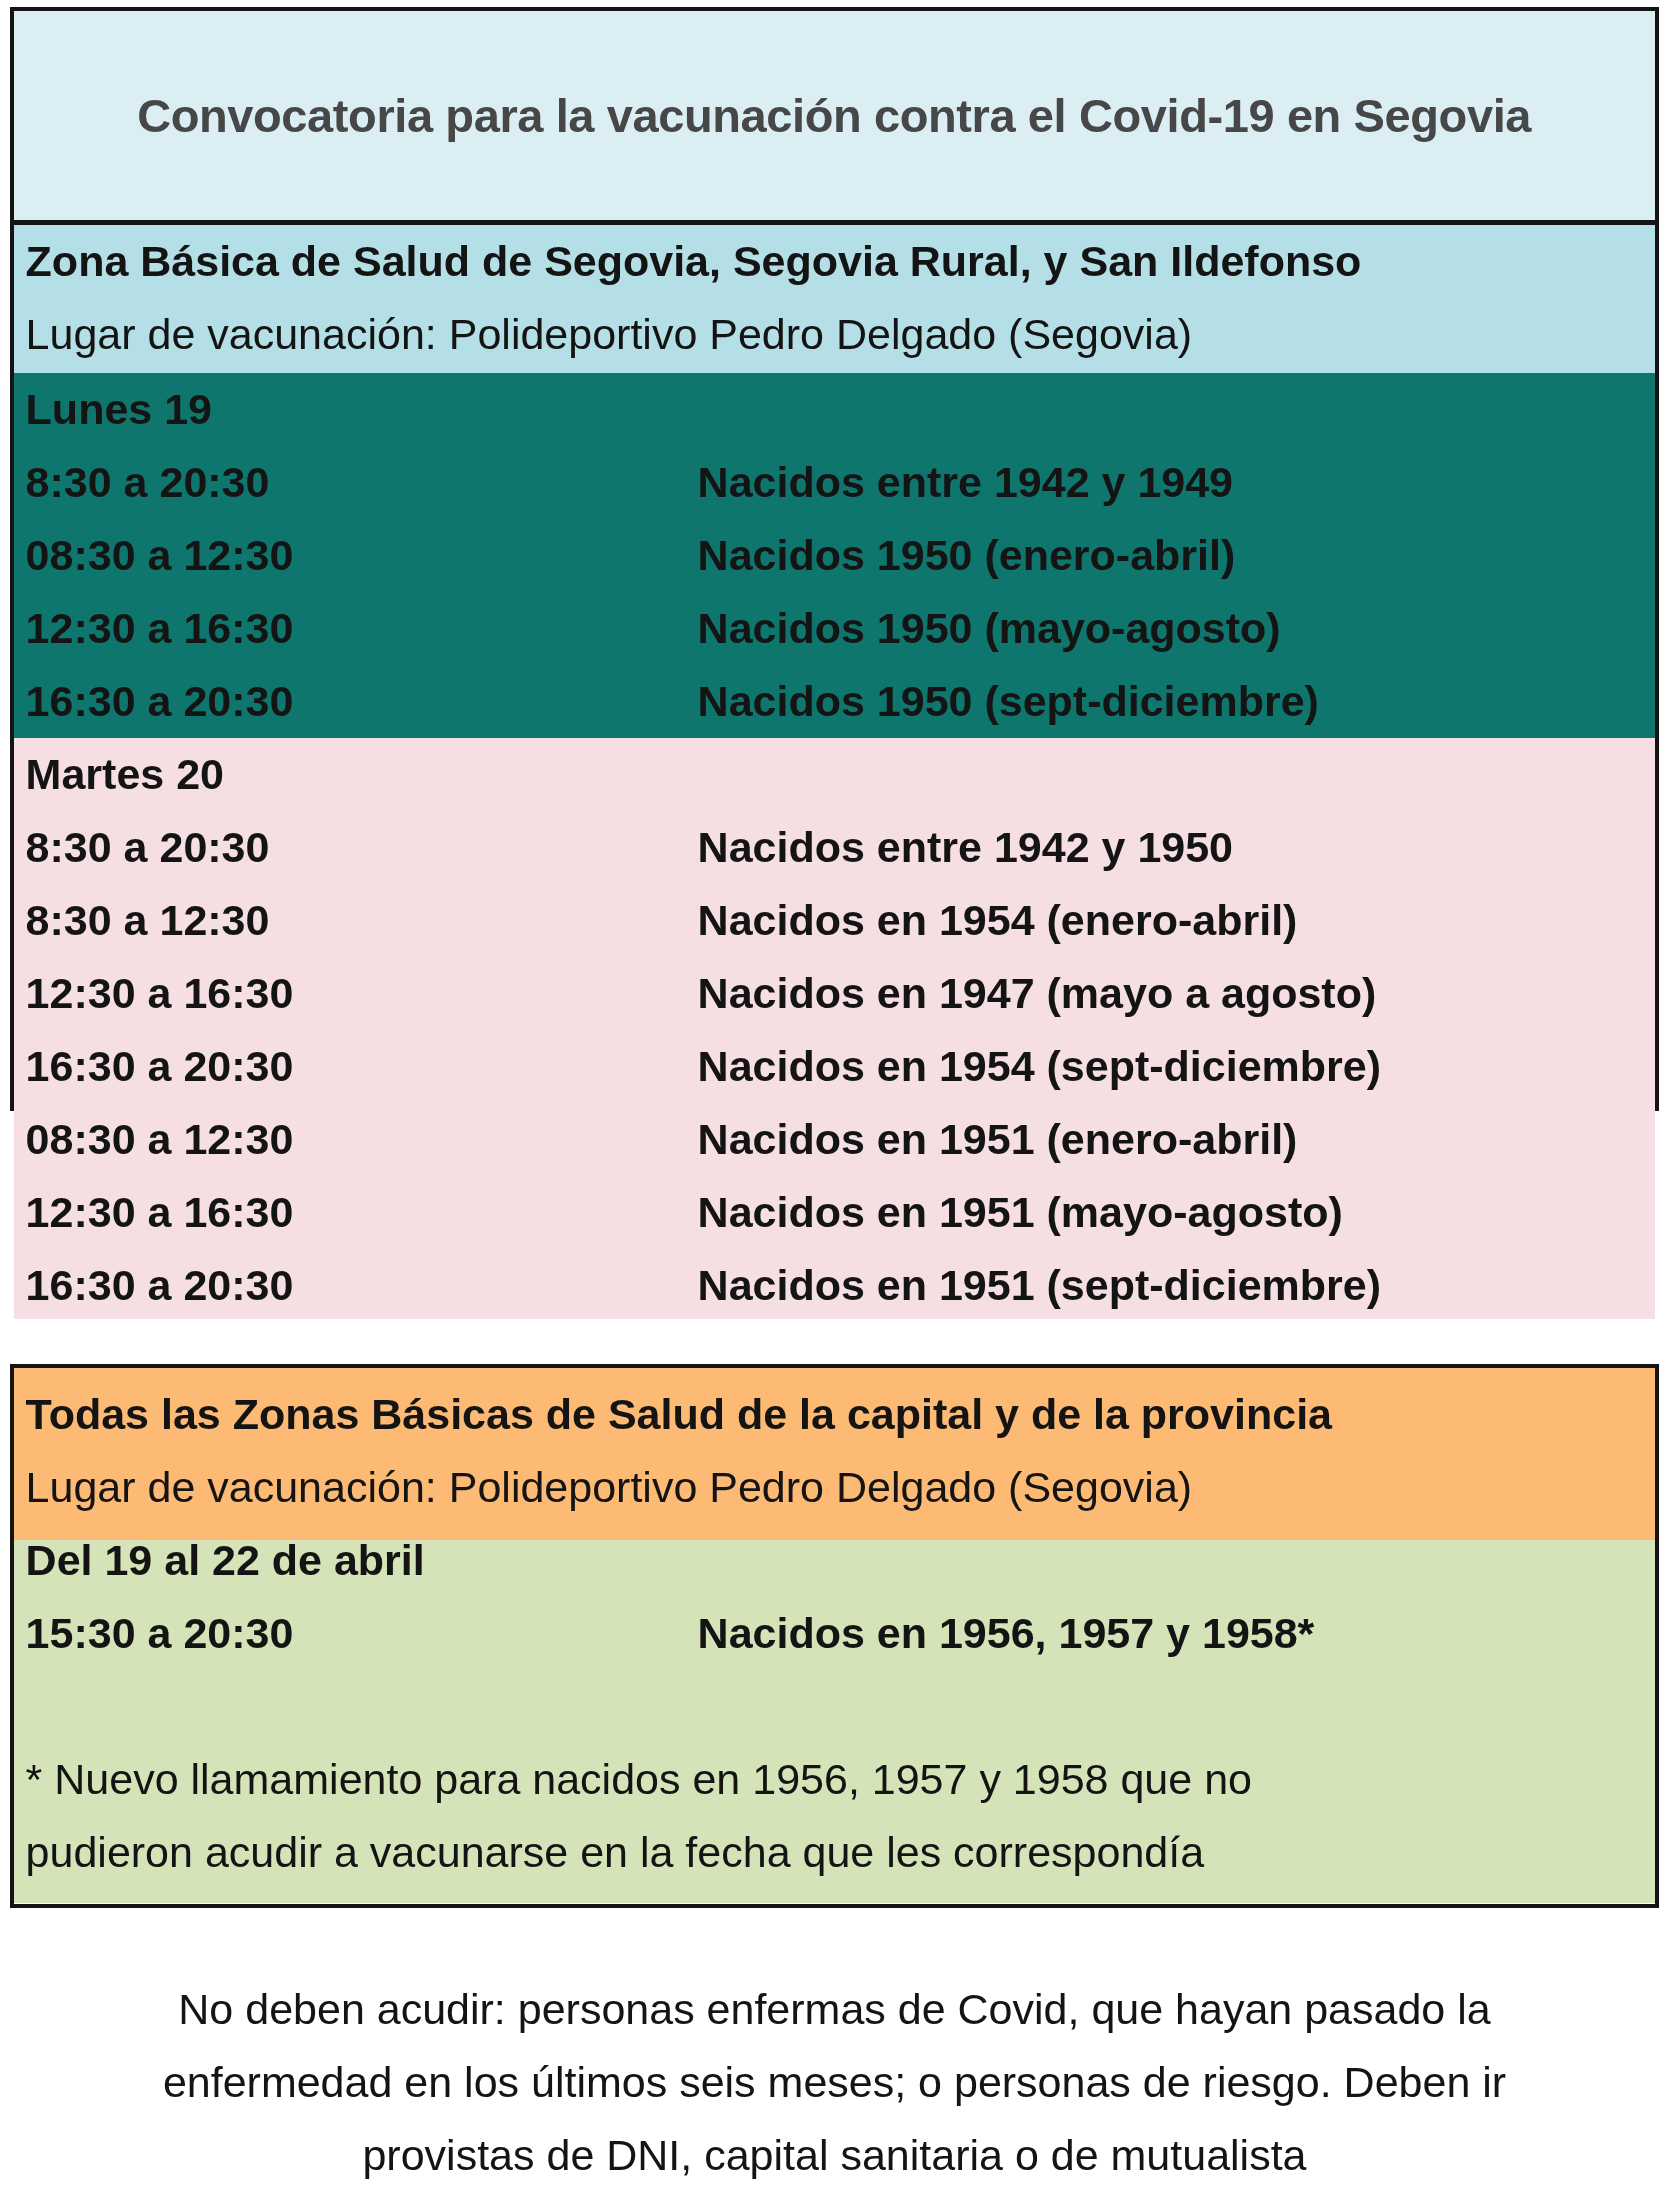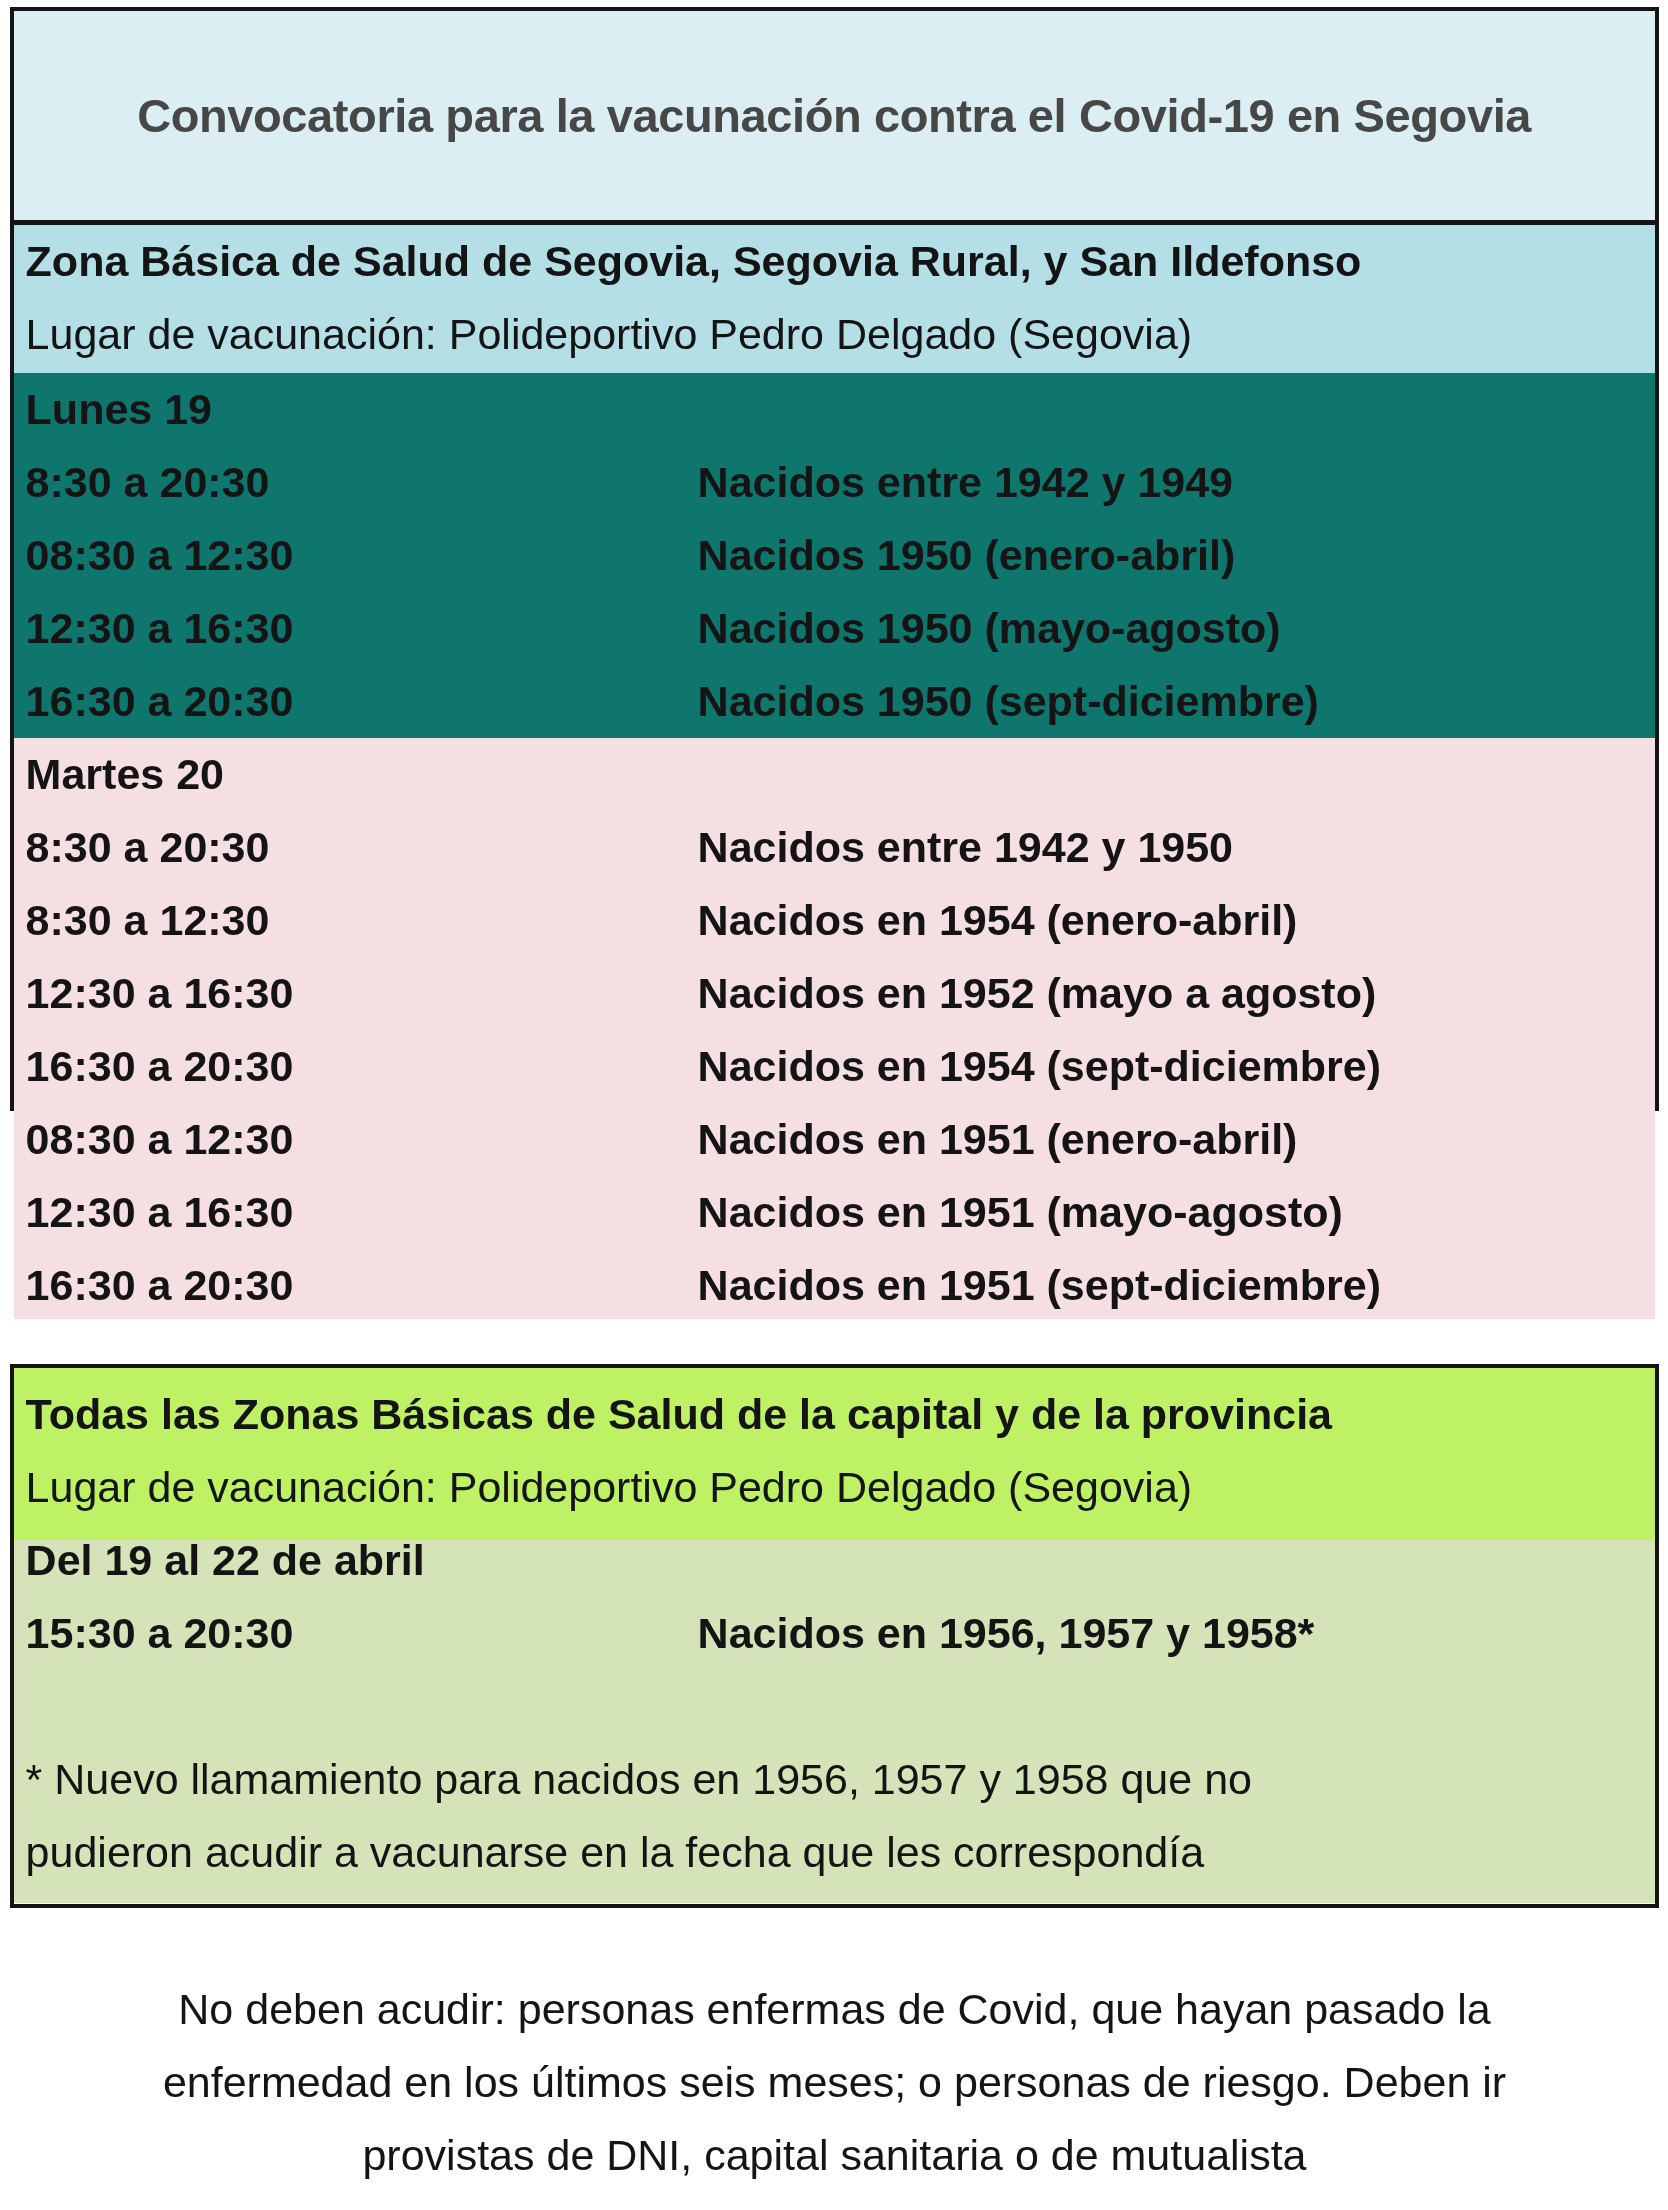--- a/index.html
+++ b/index.html
@@ -8,21 +8,21 @@
   .box { position:absolute; left:9.6px; width:1649px; border:4.3px solid #141414; box-sizing:border-box; }
   #box1 { top:7px; height:1104px; }
   #box2 { top:1364px; height:544px; }
   .band { position:absolute; left:0; right:0; }
   .title-band { top:0; height:209px; background:#dbeef4; border-bottom:5.2px solid #141414;
                 display:flex; align-items:center; justify-content:center; }
   .title { font-size:47px; font-weight:bold; color:#474747; letter-spacing:-0.4px; }
   .zone-band { top:214px; height:148px; background:#b5dfe6; }
   .lunes-band { top:362px; height:366px; background:#0f766e; }
   .martes-band { top:727px; height:581px; background:#f5dfe2; }
-  .beige-band { top:0; height:172px; background:#bef264; }
+  .beige-band { top:0; height:172px; background:#fdba74; }
   .green-band { top:172px; height:363px; background:#d5e3b8; }
   .line { position:absolute; left:12px; height:73px; line-height:73px; font-size:43px; white-space:nowrap;text-align:right; }
   .bold { font-weight:bold; }
   .col2 { position:absolute; left:684px; }
   .row { position:absolute; left:0; right:0; height:73px; line-height:73px; font-size:43px; white-space:nowrap;font-weight:bold; }
   .row .c1 { position:absolute; left:12px; }
   .footer { position:absolute; top:1973px; left:0; width:1669px; text-align:center;
             font-size:43px; line-height:73px; color:#141414; }
   .footer div { white-space:nowrap; }
 </style>
@@ -64,21 +64,21 @@
     <div class="row" style="top:73px">
       <span class="c1">8:30 a 20:30</span>
       <span class="col2">Nacidos entre 1942 y 1950</span>
     </div>
     <div class="row" style="top:146px">
       <span class="c1">8:30 a 12:30</span>
       <span class="col2">Nacidos en 1954 (enero-abril)</span>
     </div>
     <div class="row" style="top:219px">
       <span class="c1">12:30 a 16:30</span>
-      <span class="col2">Nacidos en 1952 (mayo a agosto)</span>
+      <span class="col2">Nacidos en 1947 (mayo a agosto)</span>
     </div>
     <div class="row" style="top:292px">
       <span class="c1">16:30 a 20:30</span>
       <span class="col2">Nacidos en 1954 (sept-diciembre)</span>
     </div>
     <div class="row" style="top:365px">
       <span class="c1">08:30 a 12:30</span>
       <span class="col2">Nacidos en 1951 (enero-abril)</span>
     </div>
     <div class="row" style="top:438px">

